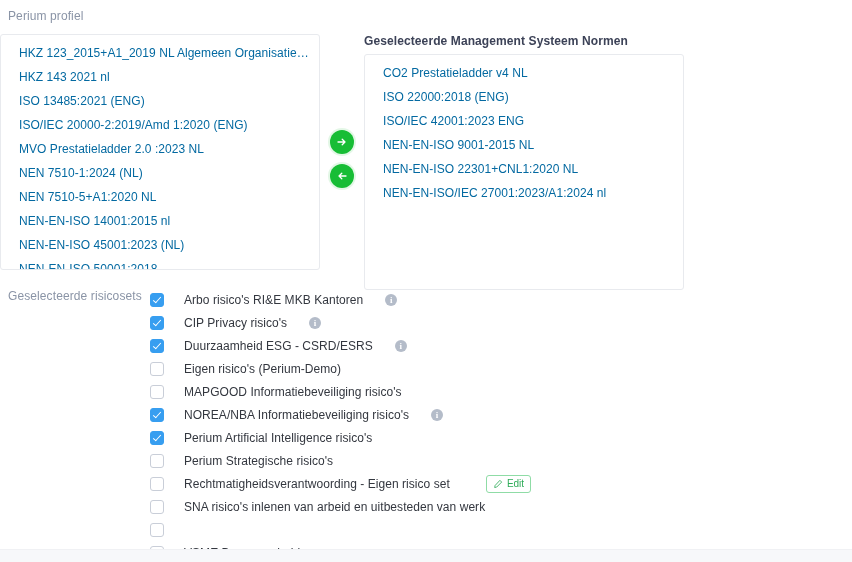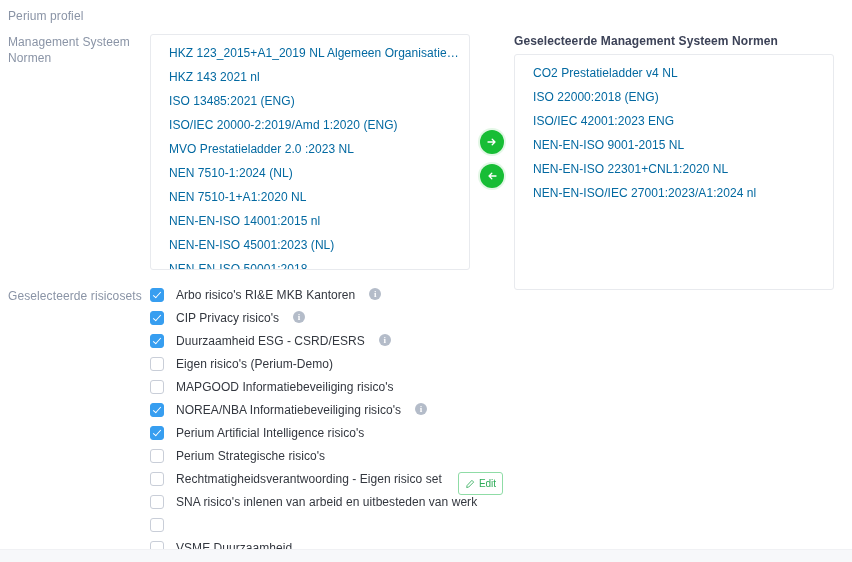--- a/index.html
+++ b/index.html
@@ -127,22 +127,23 @@
 
   
   .riskset-list {
     list-style: none;
     margin: 0;
     padding: 0;
     width: 690px;
   }
   .riskset-item {
     display: flex;
+    align-items: center;
     height: 23px;
-    gap: 12px;
+    gap: 20px;
   }
   .cbx {
     width: 14px;
     height: 14px;
     min-width: 14px;
     border-radius: 3px;
     border: 1px solid #c9ced8;
     background: #ffffff;
     box-sizing: border-box;
     position: relative;
@@ -179,21 +180,21 @@
     color: #ffffff;
     font-size: 9px;
     font-weight: bold;
     line-height: 12px;
     text-align: center;
     font-family: "Liberation Serif", serif;
     cursor: pointer;
     margin-left: 2px;
   }
   .edit-btn {
-    margin-left: 4px;
+    margin-left: 16px;
     display: inline-flex;
     align-items: center;
     gap: 4px;
     border: 1px solid #8fdca6;
     border-radius: 3px;
     background: #ffffff;
     color: #2eab58;
     font-size: 10px;
     line-height: 10px;
     padding: 3px 6px;
@@ -205,34 +206,33 @@
 </head>
 <body>
 
 <div class="page">
 
   <div class="form-row" id="row-profile">
     <div class="row-label">Perium profiel</div>
   </div>
 
   <div class="form-row" id="row-msn">
-    <div class="row-label">Management Systeem Normen</div>
 
     <div class="picker">
 
       <div class="picker-pane">
         <div class="pane-box scrollable">
           <ul class="pane-list" id="available-list">
               <li>HKZ 123_2015+A1_2019 NL Algemeen Organisatiedeel</li>
               <li>HKZ 143 2021 nl</li>
               <li>ISO 13485:2021 (ENG)</li>
               <li>ISO/IEC 20000-2:2019/Amd 1:2020 (ENG)</li>
               <li>MVO Prestatieladder 2.0 :2023 NL</li>
               <li>NEN 7510-1:2024 (NL)</li>
-              <li>NEN 7510-1+A1:2020 NL</li>
+              <li>NEN 7510-5+A1:2020 NL</li>
               <li>NEN-EN-ISO 14001:2015 nl</li>
               <li>NEN-EN-ISO 45001:2023 (NL)</li>
               <li>NEN-EN-ISO 50001:2018</li>
             </ul>
         </div>
       </div>
 
       <div class="picker-actions">
         <button class="arrow-btn">
           <span>

